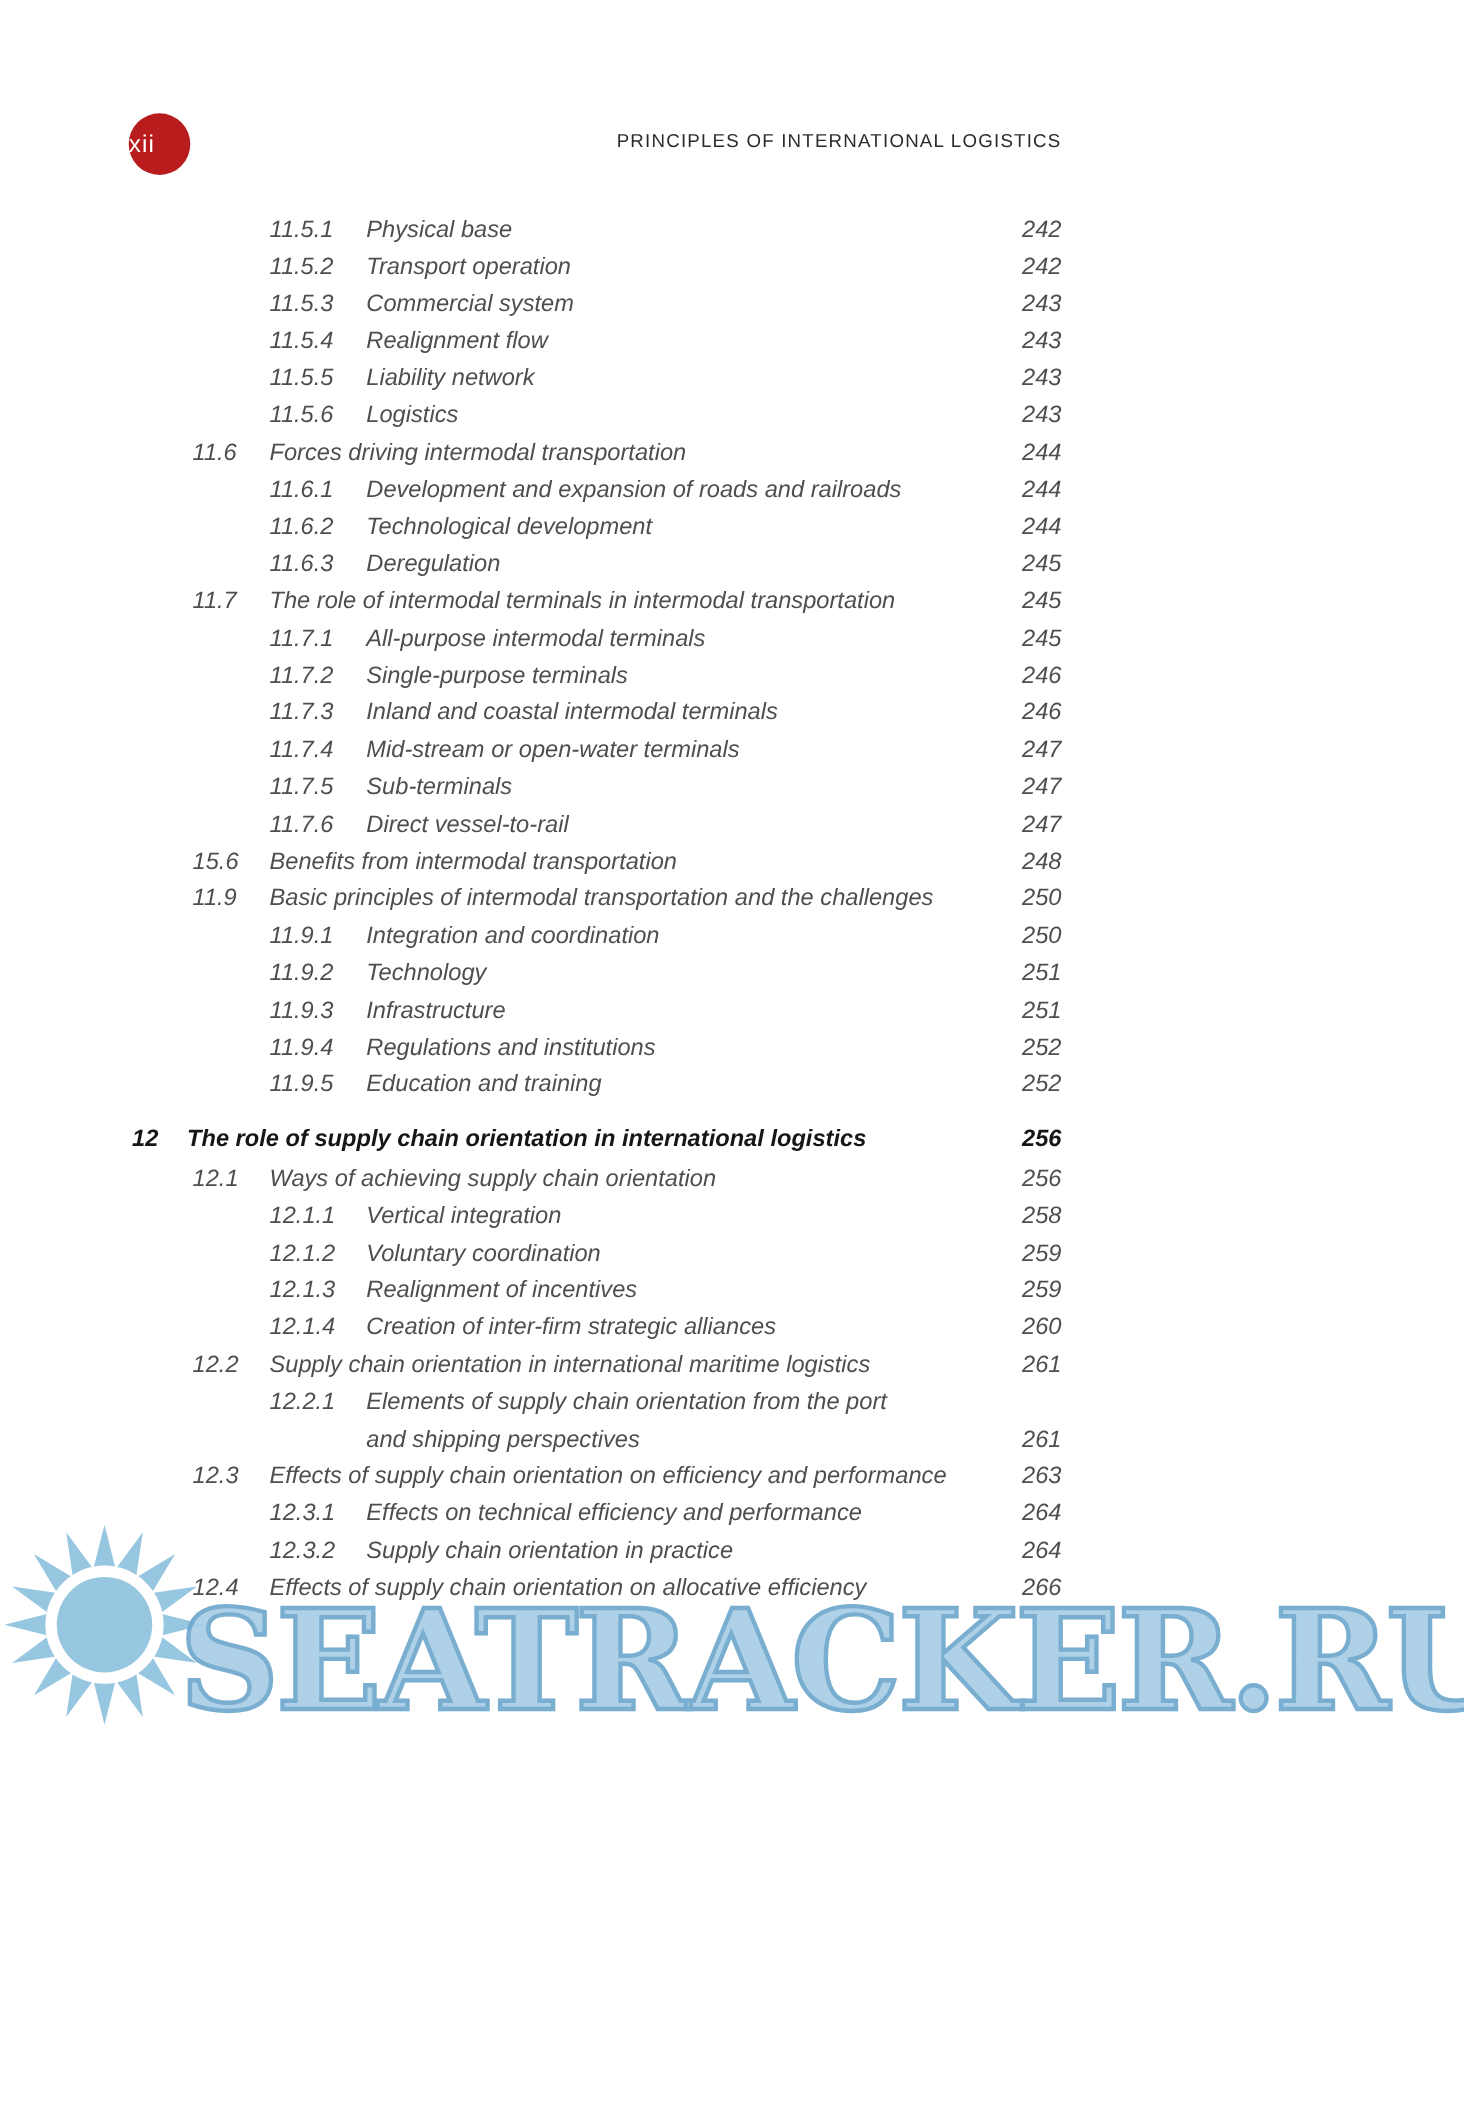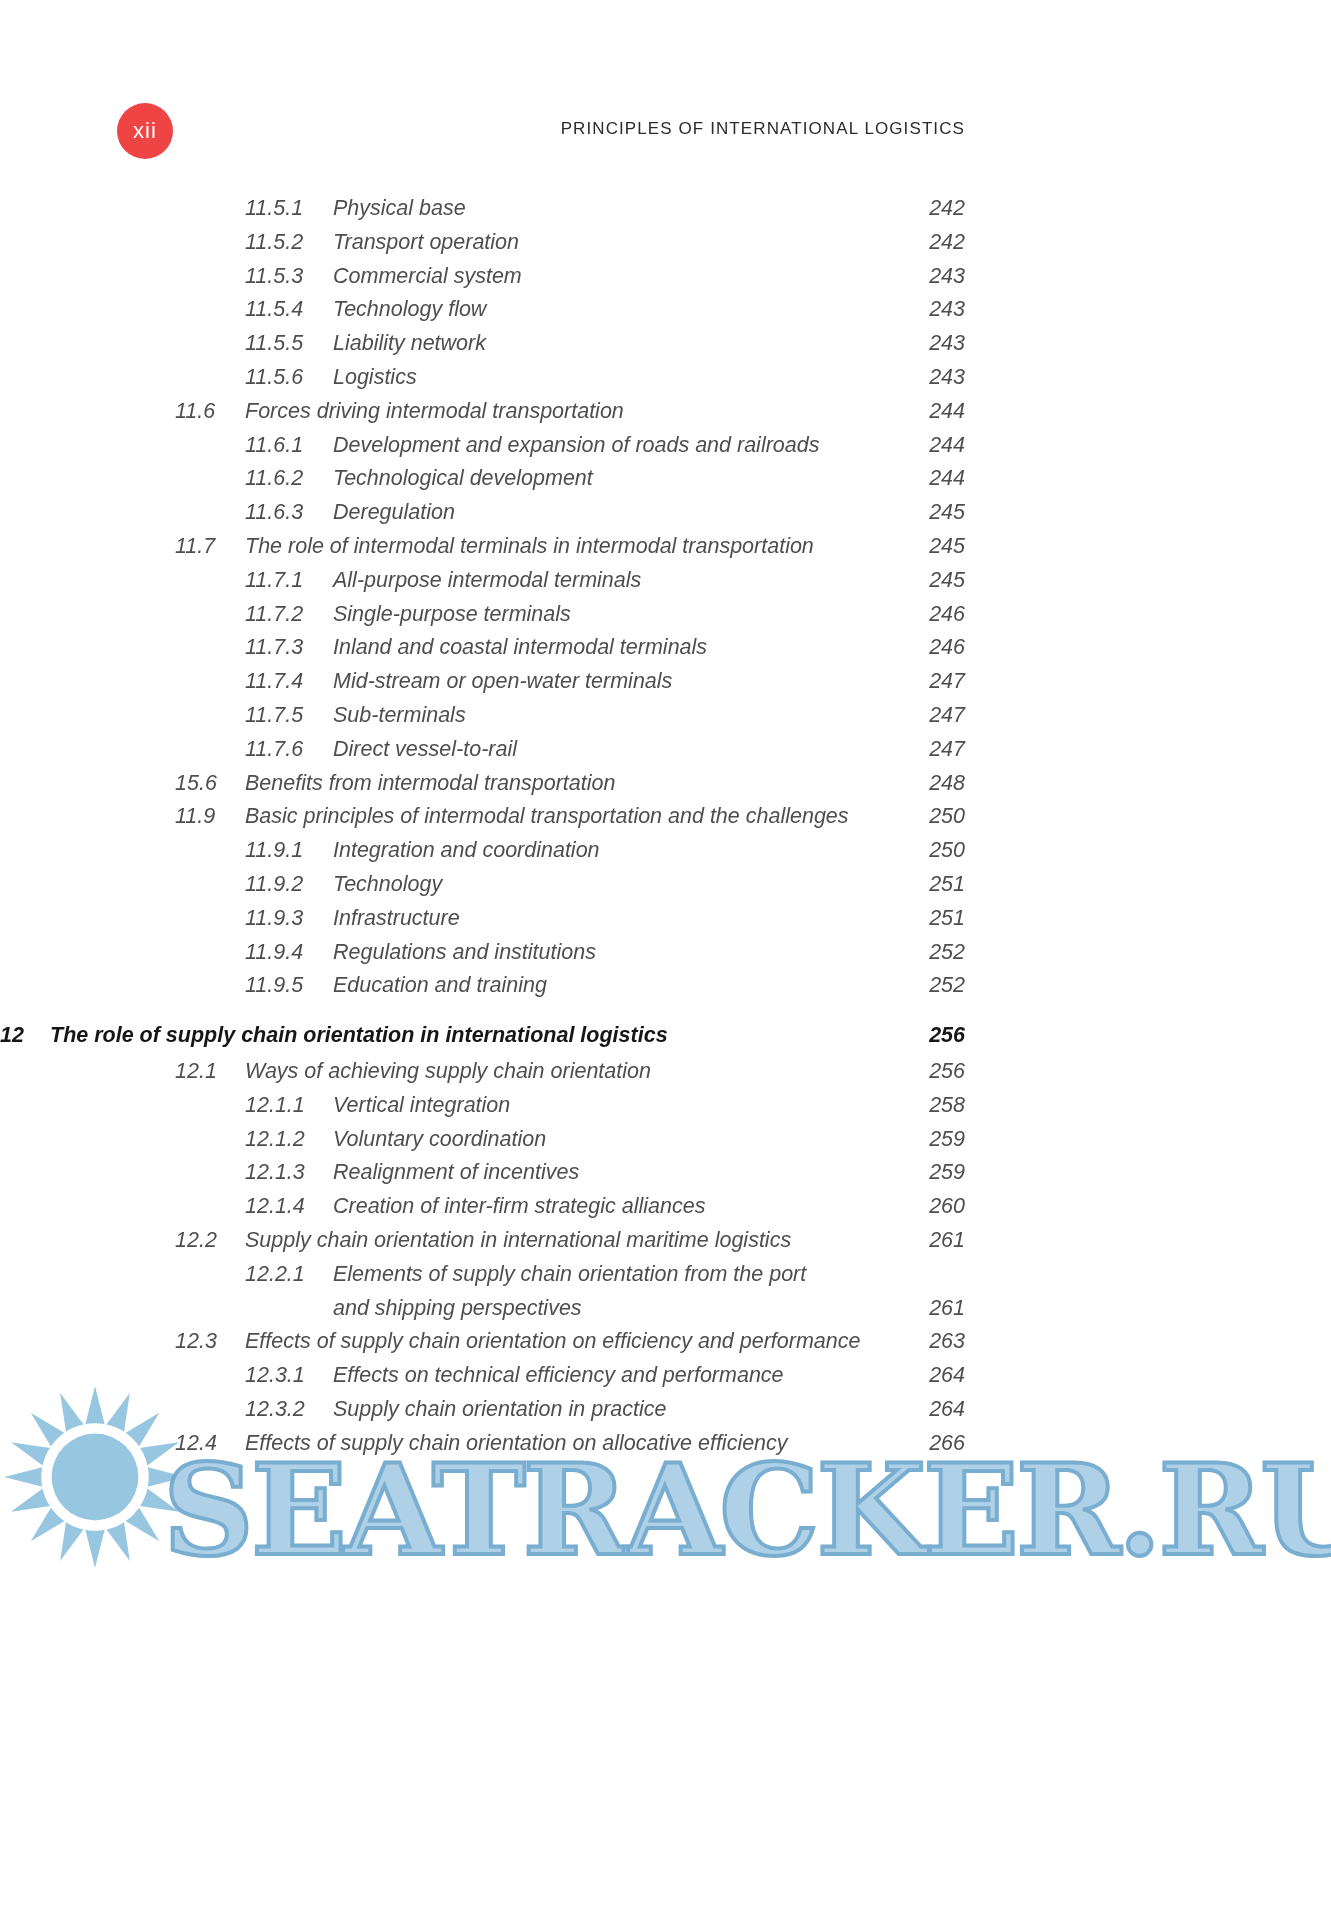--- a/index.html
+++ b/index.html
@@ -8,22 +8,22 @@
     width:1331px;height:1922px;
     margin:0 auto;
     background:#ffffff;
     font-family:"Liberation Sans",sans-serif;
     overflow:hidden;
   }
   
   .page-badge{
     position:absolute;left:117px;top:103px;
     width:56px;height:56px;border-radius:50%;
-    background:#ef4444;color:#ffffff;
-    display:flex;align-items:center;justify-content:center;
+    background:#b91c1c;color:#ffffff;
+    display:flex;align-items:center;
     font-size:22px;letter-spacing:1px;
   }
   .header-title{
     position:absolute;left:120px;top:119px;width:845px;
     text-align:right;
     font-size:17px;letter-spacing:1.1px;color:#2b2b2b;font-weight:500;
   }
   
   .toc{
     position:absolute;top:192px;left:0;width:965px;font-style:italic;
@@ -34,21 +34,21 @@
     line-height:33.8px;
     color:#4e4e4e;
     font-weight:400;
   }
   .toc-row .num{flex:none;}
   .toc-row .title{white-space:pre-line;}
   .toc-row .pg{margin-left:auto;padding-left:18px;align-self:flex-end;text-align:right;}
   .level-3 .num{margin-left:245px;width:88px;}
   .level-2 .num{margin-left:175px;width:70px;}
   .level-1{color:#161616;font-weight:bold;margin-top:16px;margin-bottom:2px;}
-  .level-1 .num{width:50px;}
+  .level-1 .num{margin-left:120px;width:50px;}
   
   .watermark{
     position:absolute;left:0;top:1392px;width:1279px;height:185px;
     pointer-events:none;
     z-index:5;
   }
   .wm-sun{position:absolute;left:2px;top:-8px;opacity:.92;}
   .wm-text{
     position:absolute;left:163px;bottom:4px;
     font-family:"DejaVu Serif",serif;
@@ -83,21 +83,21 @@
       <span class="title">Transport operation</span>
       <span class="pg">242</span>
     </div>
       <div class="toc-row level-3">
       <span class="num">11.5.3</span>
       <span class="title">Commercial system</span>
       <span class="pg">243</span>
     </div>
       <div class="toc-row level-3">
       <span class="num">11.5.4</span>
-      <span class="title">Technology flow</span>
+      <span class="title">Realignment flow</span>
       <span class="pg">243</span>
     </div>
       <div class="toc-row level-3">
       <span class="num">11.5.5</span>
       <span class="title">Liability network</span>
       <span class="pg">243</span>
     </div>
       <div class="toc-row level-3">
       <span class="num">11.5.6</span>
       <span class="title">Logistics</span>

